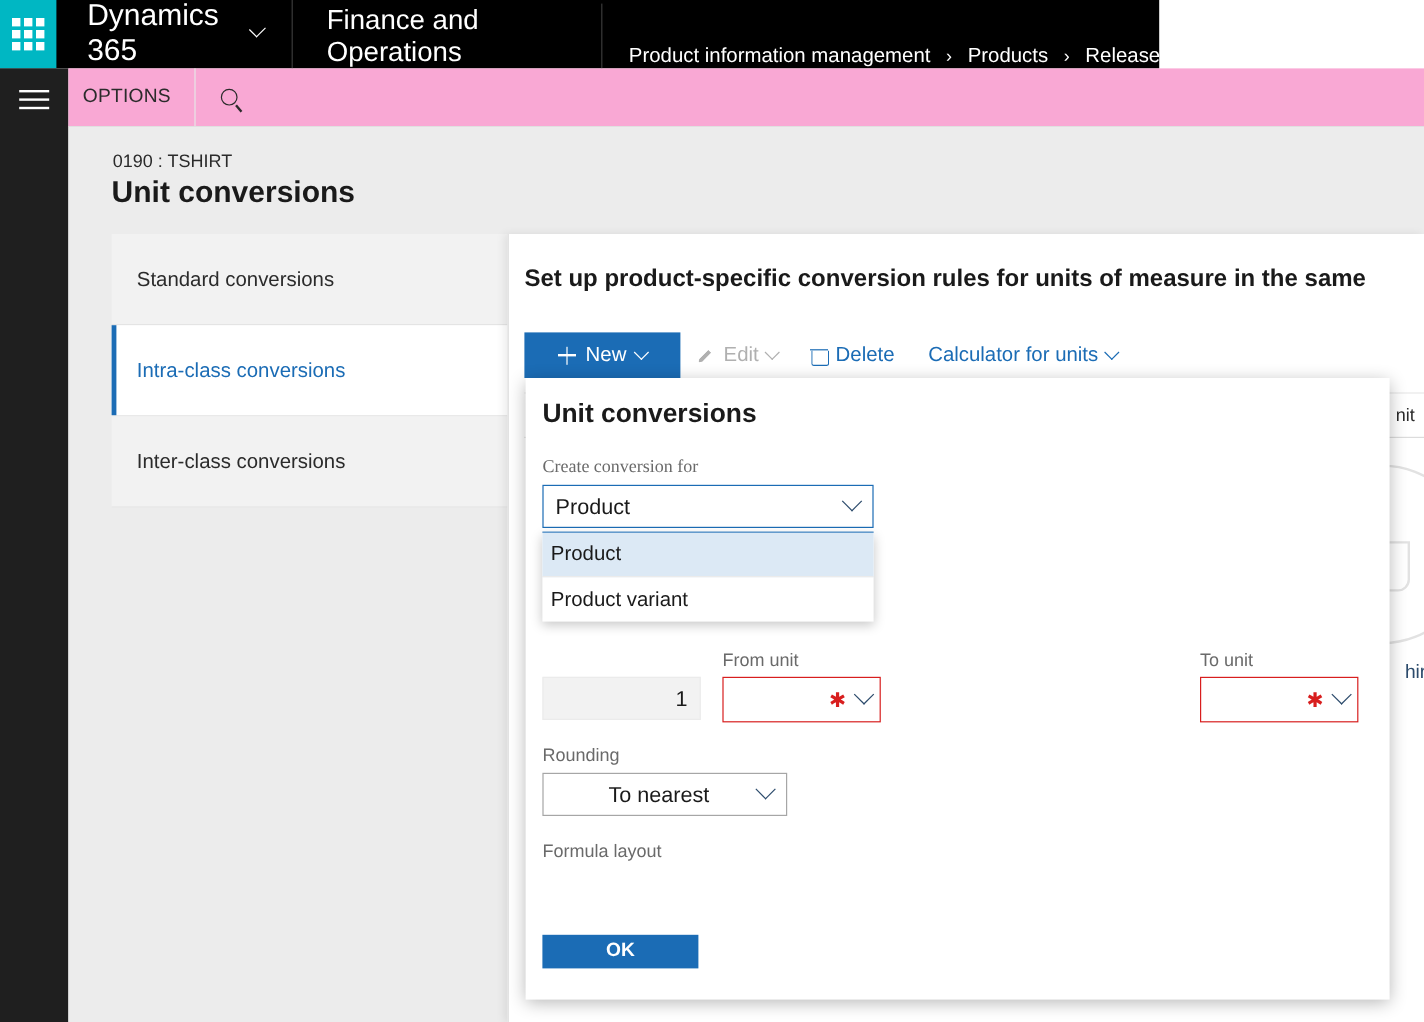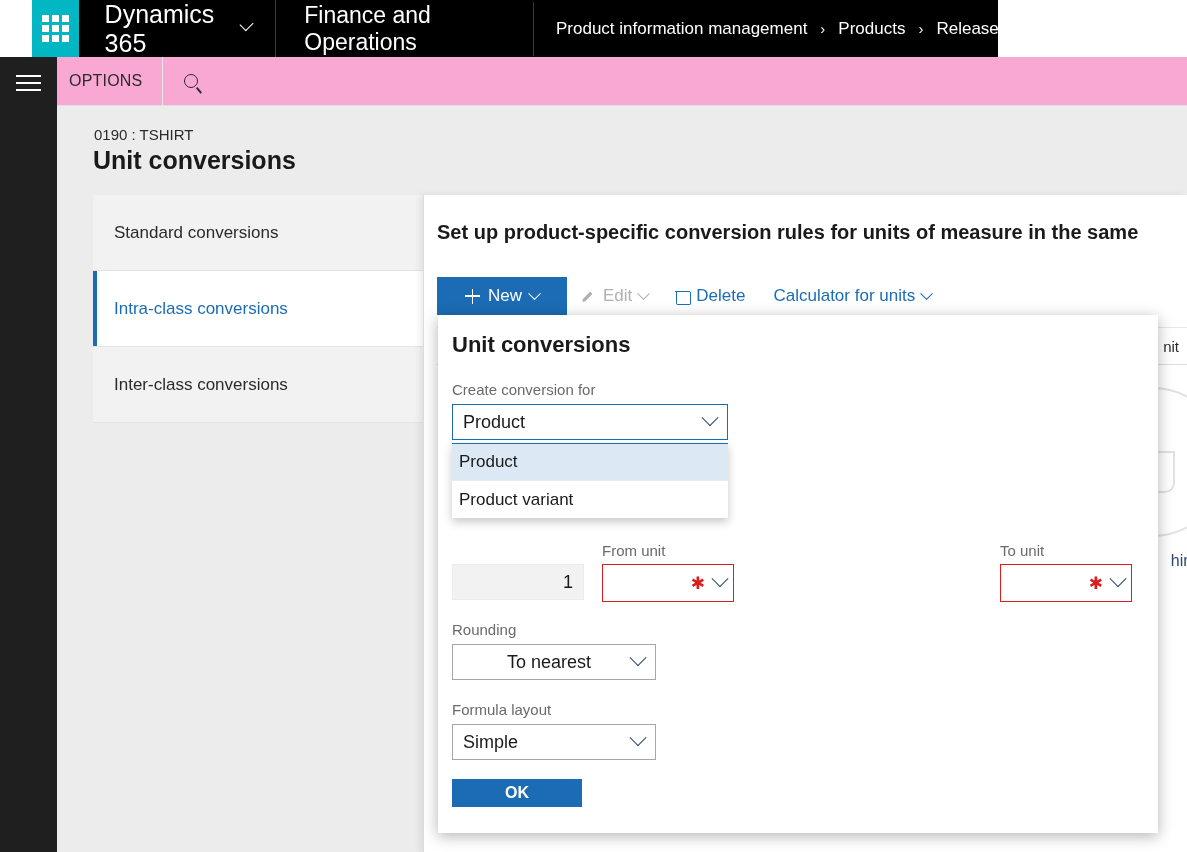--- a/index.html
+++ b/index.html
@@ -9,21 +9,21 @@
     font-family:"Liberation Sans", sans-serif;
     background:#ffffff;
     overflow:hidden;
     position:relative;
     -webkit-font-smoothing:antialiased;
   }
 
   
   #topbar {
     position:absolute; left:0; top:0; width:966px; height:57px;
-    background:#000000; display:flex; align-items:center;margin-left:32px;
+    background:#000000; display:flex; align-items:flex-end;
   }
   #waffle {
     width:57px; height:57px; background:#00b7c3;
     display:flex; align-items:center; justify-content:center;
   }
   .waffle-grid {
     display:grid; grid-template-columns:repeat(3,7px); grid-template-rows:repeat(3,7px);
     gap:3px;
   }
   .waffle-grid i { background:#ffffff; display:block; width:7px; height:7px; }
@@ -361,21 +361,21 @@
       <span class="bit" style="left:62px; top:44px;">0</span>
       <span class="cup"></span>
     </div>
     <div id="bg-note">hing</div>
   </div>
 </div>
 
 <div id="dialog">
   <div id="dlg-title">Unit conversions</div>
 
-  <div class="field-label" style="left:14px; top:66px;">Create conversion for</div>
+  <div class="field-label" style="left:14px; top:66px;font-family:Liberation Serif, serif;">Create conversion for</div>
   <div class="combo focused" style="left:14px; top:89px; width:276px; height:36px;">
     <span class="val">Product</span>
     <span class="caret">
         <i class="caret-gl"></i>
       </span>
   </div>
 
   <div class="field-label" style="left:164px; top:227px;">From unit</div>
   <div class="field-label" style="left:562px; top:227px;">To unit</div>
 
@@ -402,26 +402,20 @@
 
   <div class="field-label" style="left:14px; top:306px;">Rounding</div>
   <div class="combo" style="left:14px; top:329px; width:204px; height:36px;padding-left:44px;">
     <span class="val">To nearest</span>
     <span class="caret">
         <i class="caret-gl"></i>
       </span>
   </div>
 
   <div class="field-label" style="left:14px; top:386px;">Formula layout</div>
-  <div class="combo" style="left:14px; top:409px; width:204px; height:36px;">
-    <span class="val">Simple</span>
-    <span class="caret">
-        <i class="caret-gl"></i>
-      </span>
-  </div>
 </div>
 
 <div id="btn-ok">
   <span>OK</span>
 </div>
 
 <div id="dd-popup">
   <div class="opt hi">
     <span>Product</span>
   </div>

